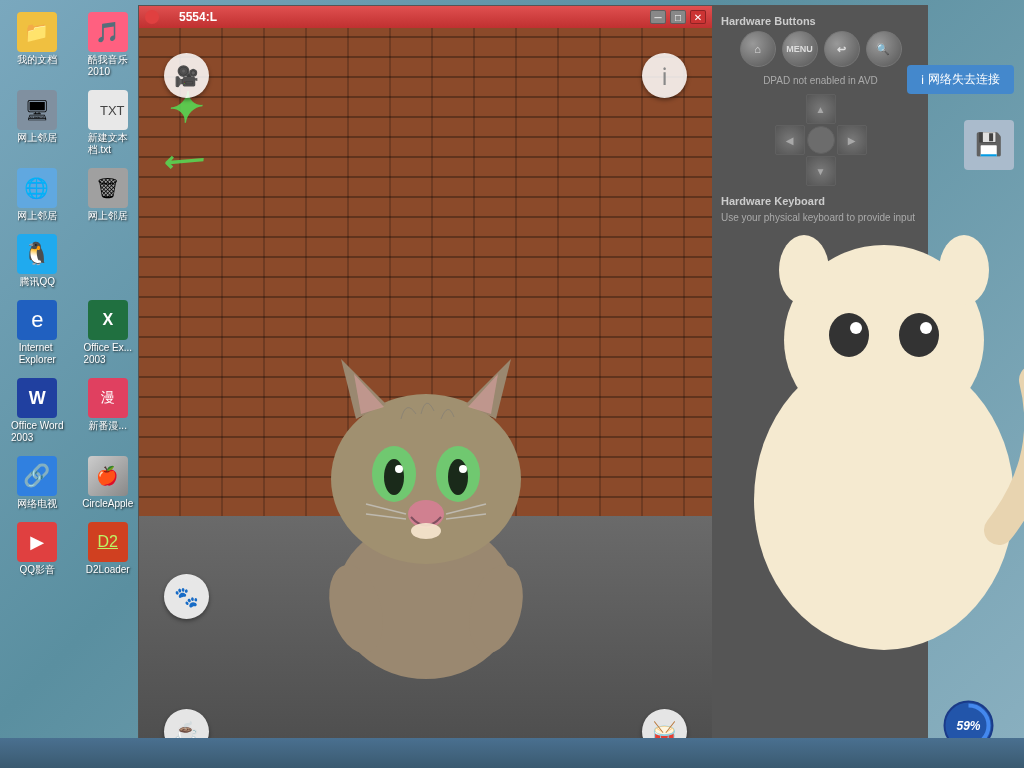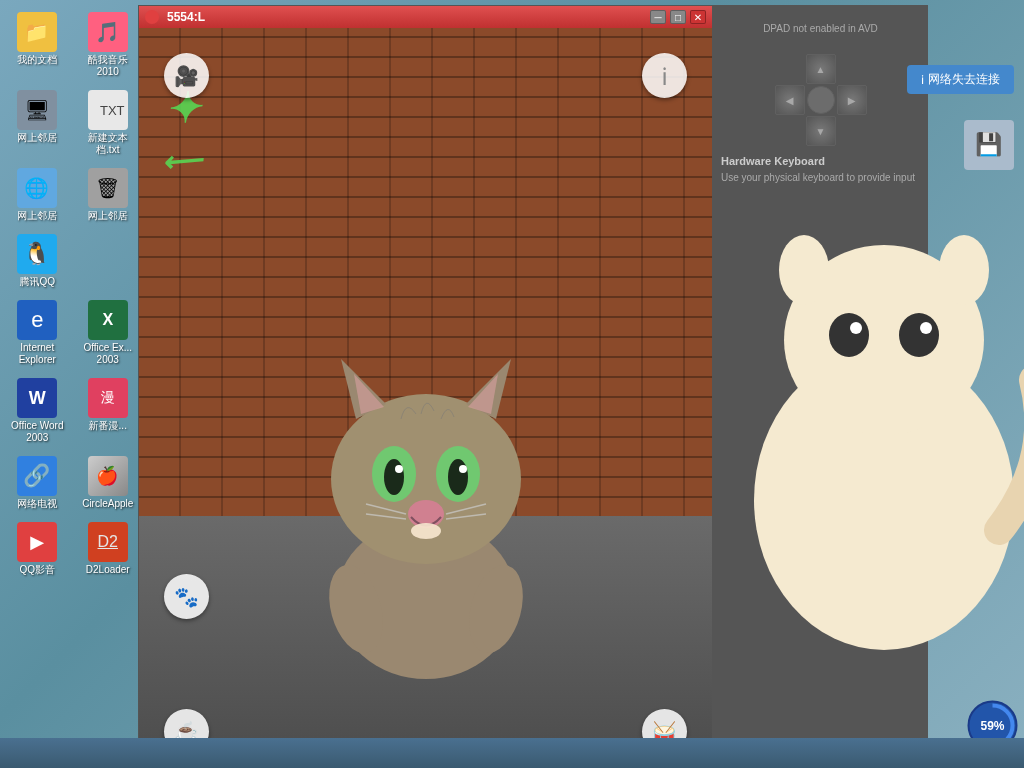--- a/index.html
+++ b/index.html
@@ -57,21 +57,21 @@
       align-items: center;
       justify-content: center;
       border-radius: 4px;
       font-size: 20px;
       margin-bottom: 2px;
     }
 
     .desktop-icon .icon-label {
       font-size: 10px;
       color: white;
-      text-align: center;
+      text-align: left;
       text-shadow: 1px 1px 2px rgba(0,0,0,0.8);
       line-height: 1.2;
       word-break: break-all;
     }
 
     
     .emulator-window {
       position: absolute;
       left: 138px;
       top: 5px;
@@ -277,22 +277,21 @@
       cursor: pointer;
       color: #ddd;
       font-size: 11px;
       font-weight: bold;
     }
 
     .dpad-section {
       display: flex;
       flex-direction: column;
       align-items: center;
-      gap: 14px;
-      margin-top: 8px;
+      gap: 2px;
     }
 
     .dpad-label {
       color: #aaa;
       font-size: 10px;
     }
 
     .dpad-container {
       display: grid;
       grid-template-columns: 30px 30px 30px;
@@ -368,23 +367,24 @@
       align-items: center;
       justify-content: center;
       font-size: 22px;
       color: #555;
     }
 
     
     .progress-circle {
       position: absolute;
       bottom: 15px;
-      right: 4px;
+      right: 28px;
       width: 55px;
       height: 55px;
+      font-style: italic;
     }
 
     .progress-circle svg {
       width: 55px;
       height: 55px;
     }
 
     .progress-text {
       position: absolute;
       top: 50%;
@@ -521,33 +521,33 @@
         <span class="icon-label">CircleApple</span>
       </div>
     </div>
 
     <div class="icon-row">
       <div class="desktop-icon">
         <div class="icon-img icon-video" style="color:white; font-size:18px;">▶</div>
         <span class="icon-label">QQ影音</span>
       </div>
       <div class="desktop-icon">
-        <div class="icon-img icon-loader" style="color:#e5e5e5; font-size:16px;text-decoration:underline;">D2</div>
+        <div class="icon-img icon-loader" style="color:#bef264; font-size:16px;text-decoration:underline;">D2</div>
         <span class="icon-label">D2Loader</span>
       </div>
     </div>
 
   </div>
 
   <div class="emulator-window">
 
     <div class="emulator-screen-area">
 
       <div class="title-bar">
-        <div style="display:flex; align-items:flex-end; gap:8px;">
+        <div style="display:flex; align-items:flex-end; gap:20px;">
           <div style="width:14px; height:14px; background:#e04040; border-radius:50%; display:inline-block;"></div>
           <span class="title-bar-title">5554:L</span>
         </div>
         <div class="title-bar-controls">
           <div class="title-btn btn-min">─</div>
           <div class="title-btn btn-max">□</div>
           <div class="title-btn btn-close">✕</div>
         </div>
       </div>
 
@@ -603,20 +603,29 @@
         <button class="game-btn btn-info" style="font-size:24px; color:#888;">ℹ</button>
         <button class="game-btn btn-paw">🐾</button>
         <button class="game-btn btn-coffee">☕</button>
         <button class="game-btn btn-drum">🥁</button>
       </div>
     </div>
 
     <div class="controls-panel">
 
 
+      <div>
+        <div class="controls-section-title">Hardware Buttons</div>
+        <div class="hw-buttons-row">
+          <div class="hw-btn">⌂</div>
+          <div class="hw-btn" style="font-size:9px;">MENU</div>
+          <div class="hw-btn">↩</div>
+          <div class="hw-btn">🔍</div>
+        </div>
+      </div>
 
       <div class="dpad-section">
         <div class="dpad-label">DPAD not enabled in AVD</div>
         <div class="dpad-container" style="margin-top:6px; opacity:0.7;">
           <div class="dpad-btn dpad-empty"></div>
           <div class="dpad-btn">▲</div>
           <div class="dpad-btn dpad-empty"></div>
           <div class="dpad-btn">◀</div>
           <div class="dpad-btn dpad-center"></div>
           <div class="dpad-btn">▶</div>

